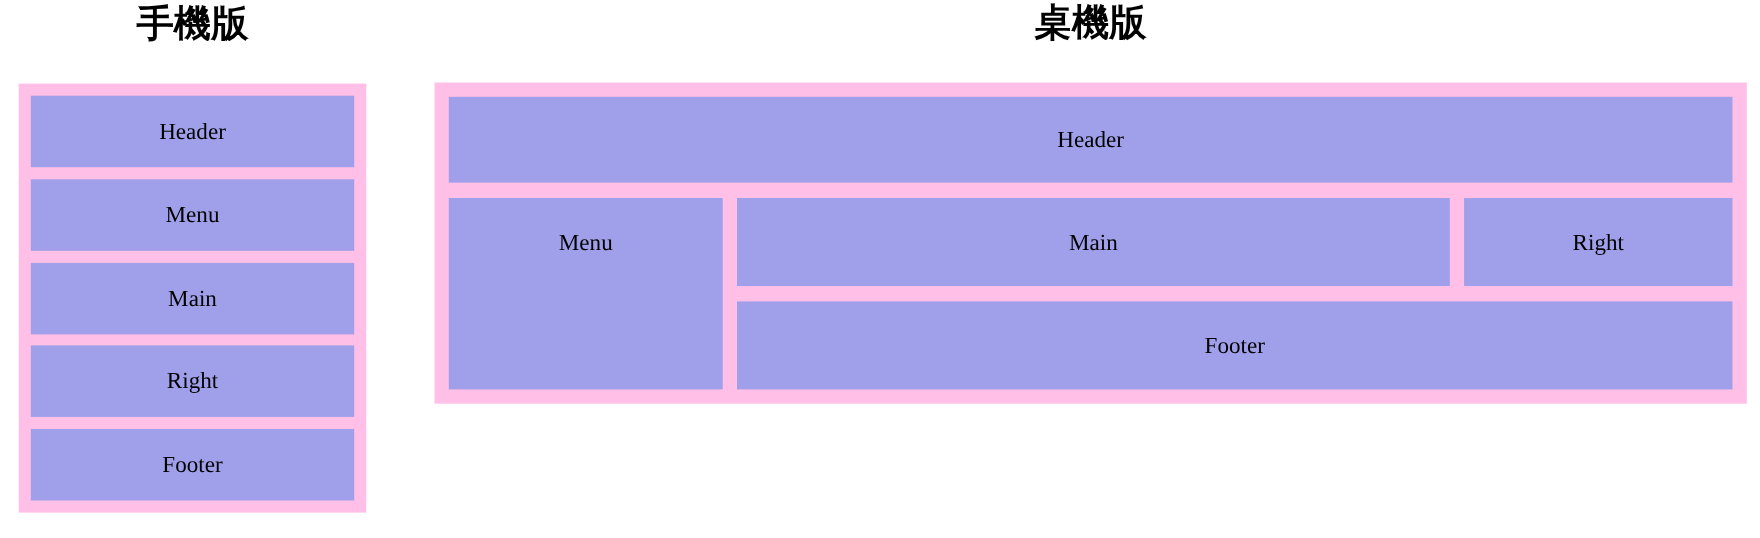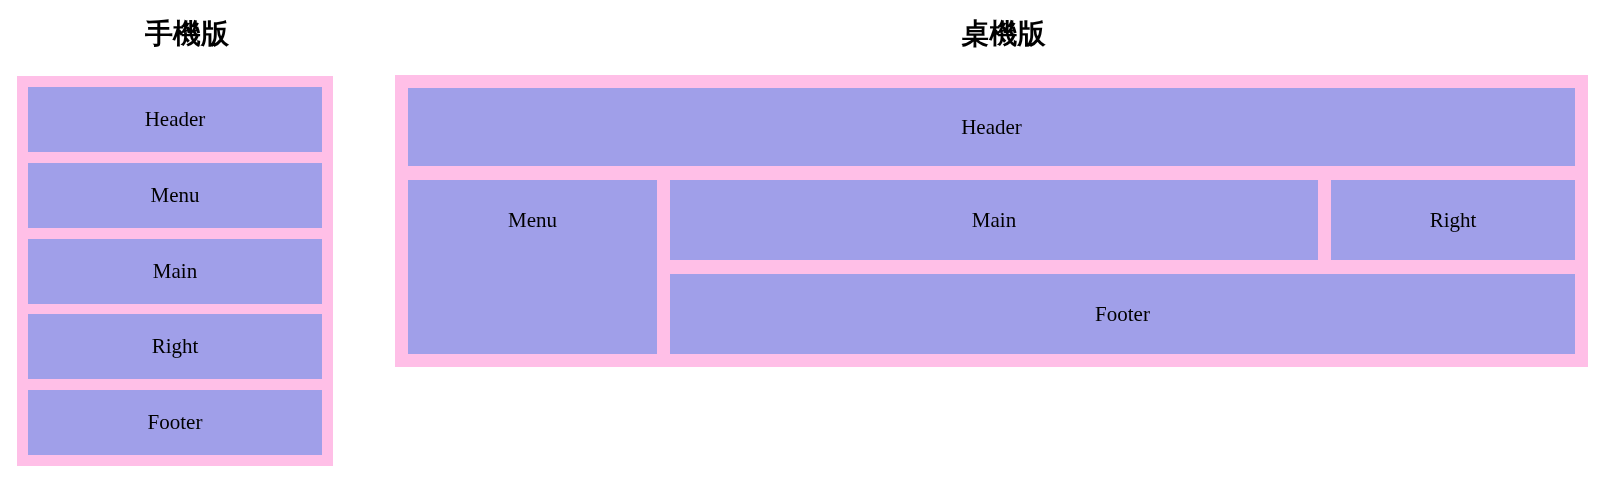--- a/index.html
+++ b/index.html
@@ -13,30 +13,30 @@
     height: 489px;
     overflow: hidden;
     font-family: "Liberation Serif", serif;
     color: var(--text, #000000);
   }
 
   
   .section-title {
     position: absolute;
     top: 4px;
-    margin: 12px;
+    margin: 0;
     font-family: "Liberation Sans", sans-serif;
     font-weight: bold;
-    font-size: 28px;
+    font-size: 34px;
     line-height: 36px;
     text-align: center;
     color: var(--text, #000000);
   }
   .mobile-title  { left: 17px;  width: 316px; }
-  .desktop-title { left: 395px; width: 1193px; }
+  .desktop-title { left: 395px; width: 1193px; font-family: Liberation Serif, serif; }
 
   
   .mobile-container {
     position: absolute;
     box-sizing: border-box;
     left: 17px;
     top: 76px;
     width: 316px;
     height: 390px;
     padding: 11px;

